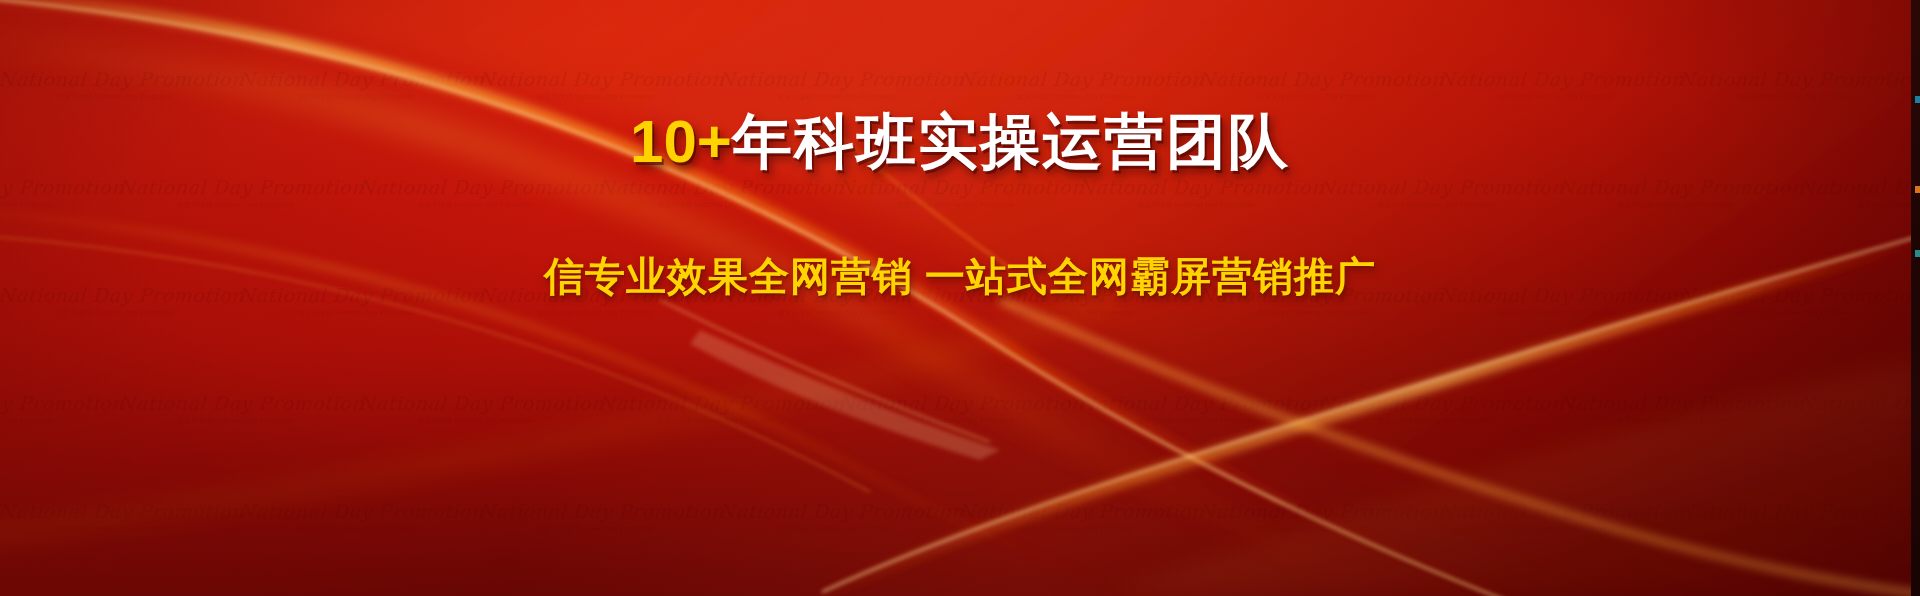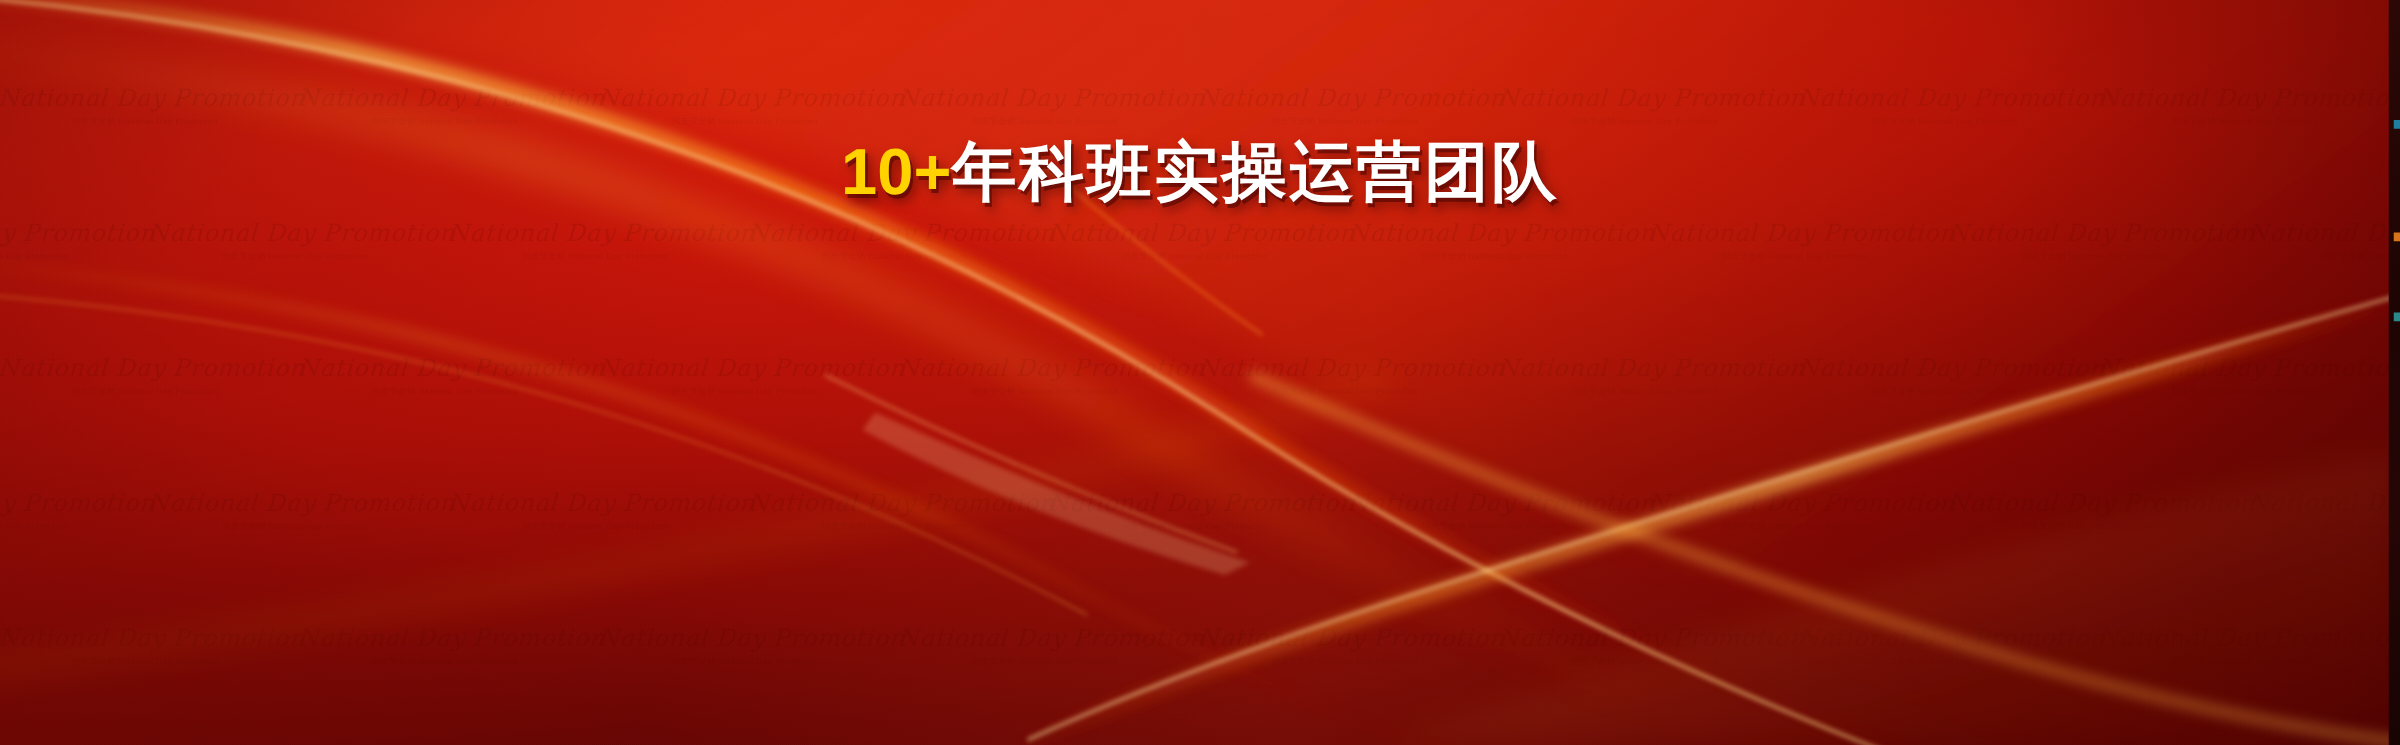--- a/index.html
+++ b/index.html
@@ -94,21 +94,21 @@
     right: 0;
     top: 0;
     height: 100%;
     text-align: center;
   }
   .headline {
     position: absolute;
     top: 112px;
     left: 0;
     right: 0;
-    font-size: 52px;
+    font-size: 60px;
     font-weight: bold;
     line-height: 1;
     letter-spacing: 2px;
     white-space: nowrap;
     text-shadow:
       2px 3px 0 rgba(70,3,2,0.55),
       4px 6px 9px rgba(50,2,2,0.55);
   }
   .headline .num {
     color: #FFD200;
@@ -415,20 +415,21 @@
   </div>
 
   <div class="bg-vignette"></div>
 
   <div class="content">
 
     <div class="headline">
       <span class="num">10+</span><span class="rest">年科班实操运营团队</span>
     </div>
 
+    <div class="subhead">信专业效果全网营销  一站式全网霸屏营销推广</div>
 
   </div>
 
   <div class="edge-strip">
     <div class="edge-pip" style="top:96px;background:#1f7fa0;"></div>
     <div class="edge-pip" style="top:186px;background:#d8741a;"></div>
     <div class="edge-pip" style="top:250px;background:#2a8a8a;"></div>
   </div>
 
 </div>

